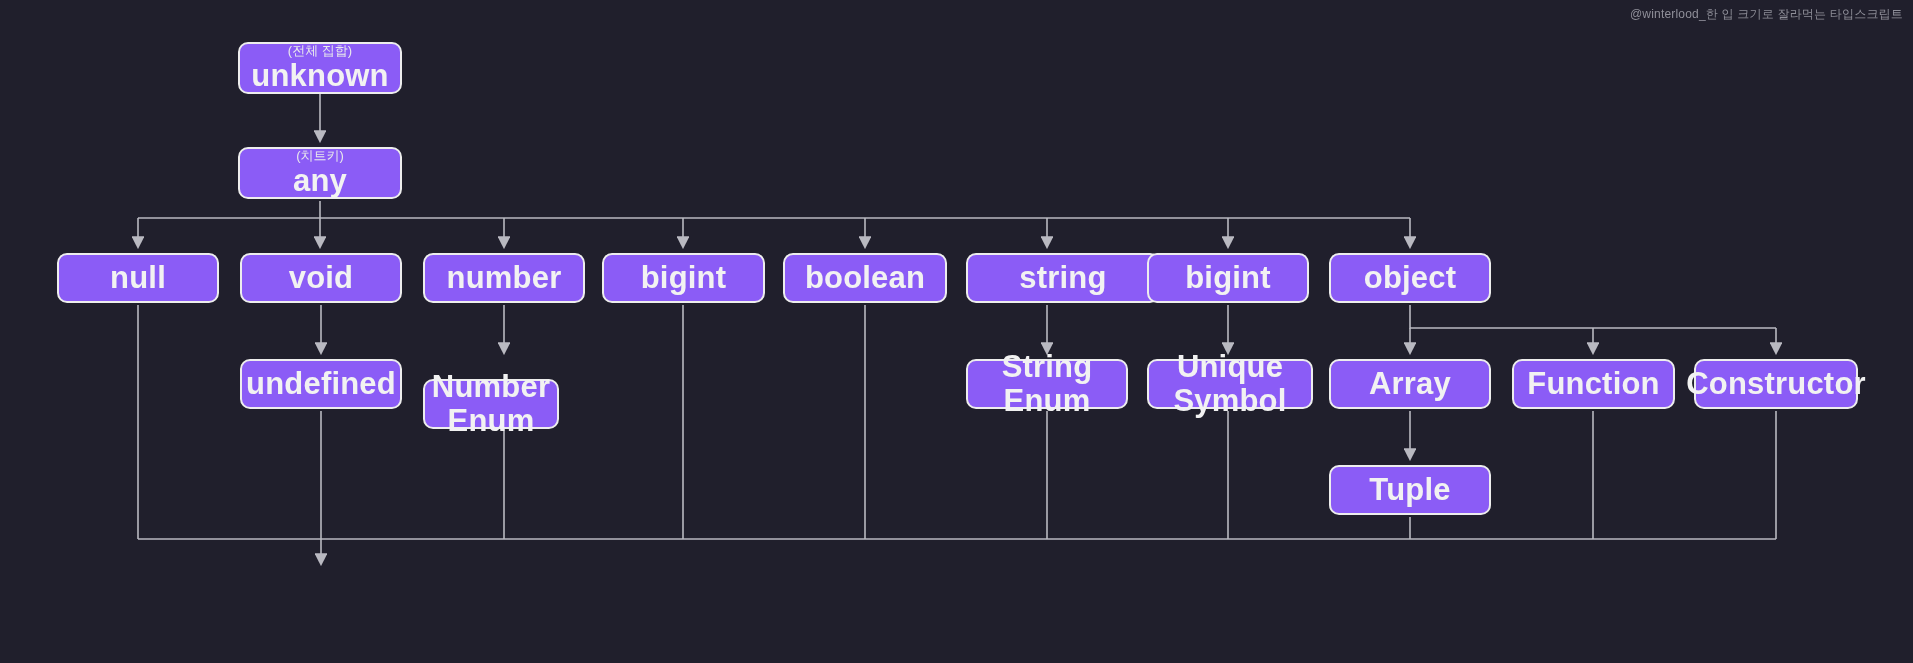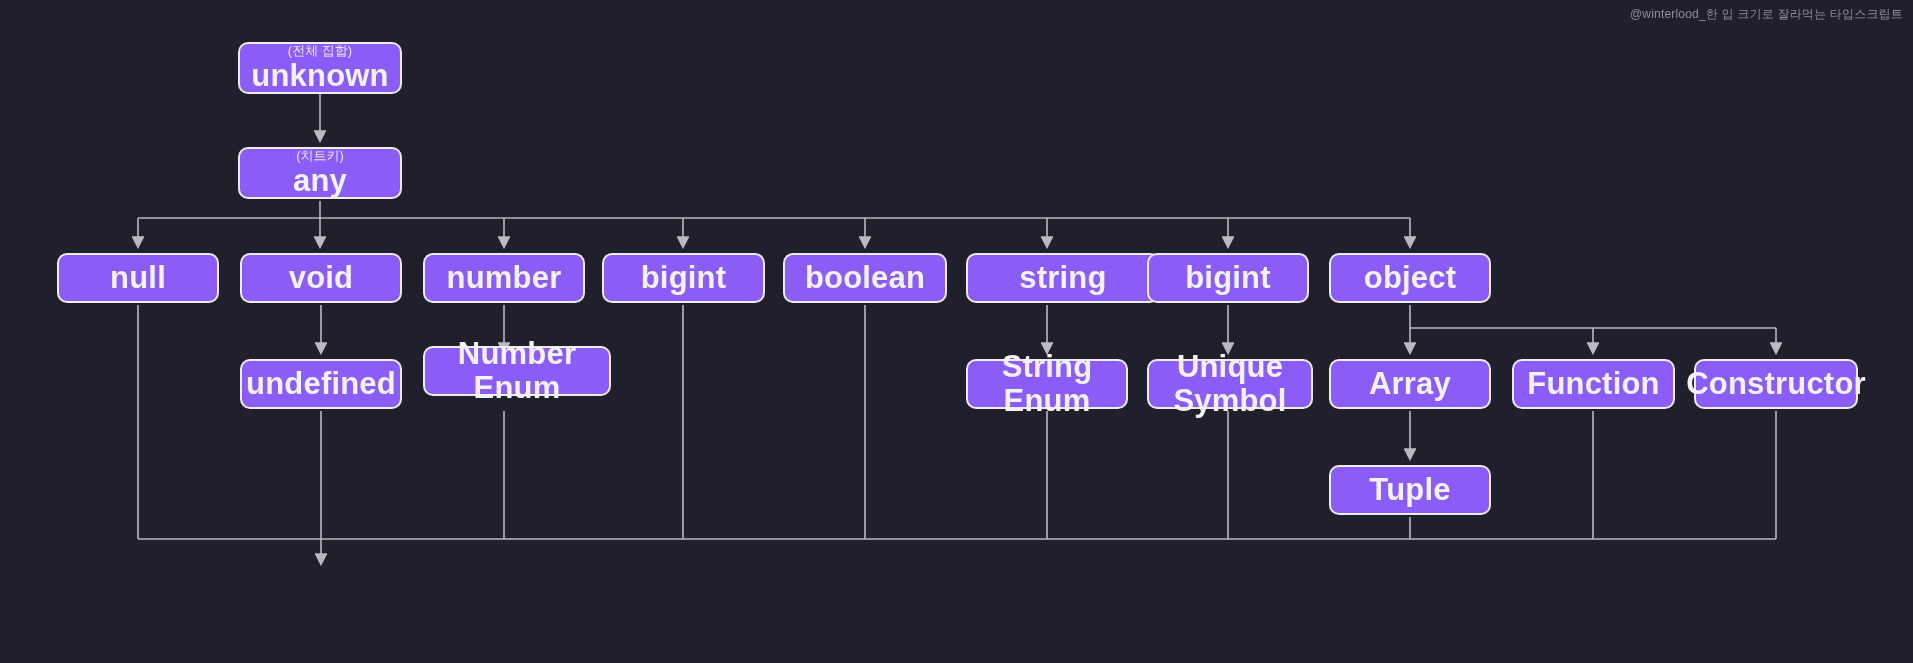--- a/index.html
+++ b/index.html
@@ -63,21 +63,21 @@
   #n-any           { left: 238px;  top: 147px; width: 164px; height: 52px; }
   #n-null          { left: 57px;   top: 253px; width: 162px; height: 50px; }
   #n-void          { left: 240px;  top: 253px; width: 162px; height: 50px; }
   #n-number        { left: 423px;  top: 253px; width: 162px; height: 50px; }
   #n-bigint        { left: 602px;  top: 253px; width: 163px; height: 50px; }
   #n-boolean       { left: 783px;  top: 253px; width: 164px; height: 50px; justify-content: center; }
   #n-string        { left: 966px;  top: 253px; width: 194px; height: 50px; }
   #n-symbol        { left: 1147px; top: 253px; width: 162px; height: 50px; }
   #n-object        { left: 1329px; top: 253px; width: 162px; height: 50px; }
   #n-undefined     { left: 240px;  top: 359px; width: 162px; height: 50px; }
-  #n-number-enum   { left: 423px;  top: 346px; width: 188px; height: 50px; text-align: center; }
+  #n-number-enum   { left: 423px;  top: 379px; width: 136px; height: 50px; text-align: center; }
   #n-string-enum   { left: 966px;  top: 359px; width: 162px; height: 50px; }
   #n-unique-symbol { left: 1147px; top: 359px; width: 166px; height: 50px; }
   #n-array         { left: 1329px; top: 359px; width: 162px; height: 50px; }
   #n-function      { left: 1512px; top: 359px; width: 163px; height: 50px; }
   #n-constructor   { left: 1694px; top: 359px; width: 164px; height: 50px; }
   #n-tuple         { left: 1329px; top: 465px; width: 162px; height: 50px; }
   #n-never         { left: 237px;  top: 570px; width: 165px; height: 52px; }
 </style>
 </head>
 <body>

